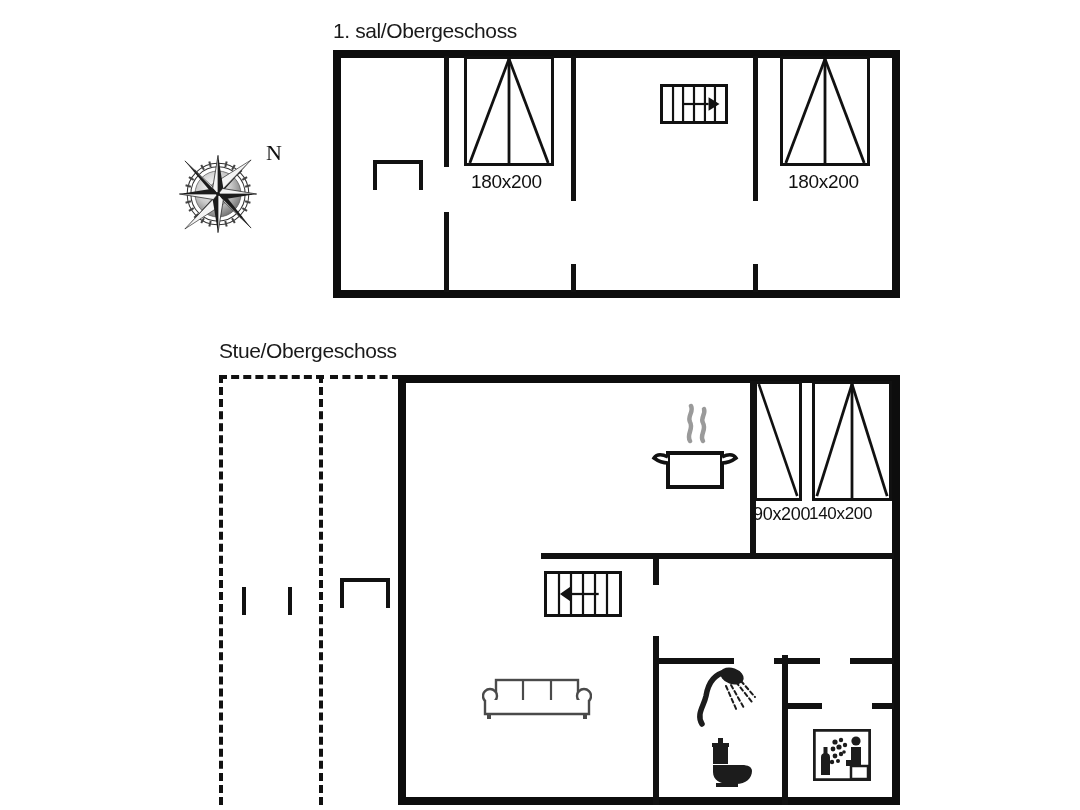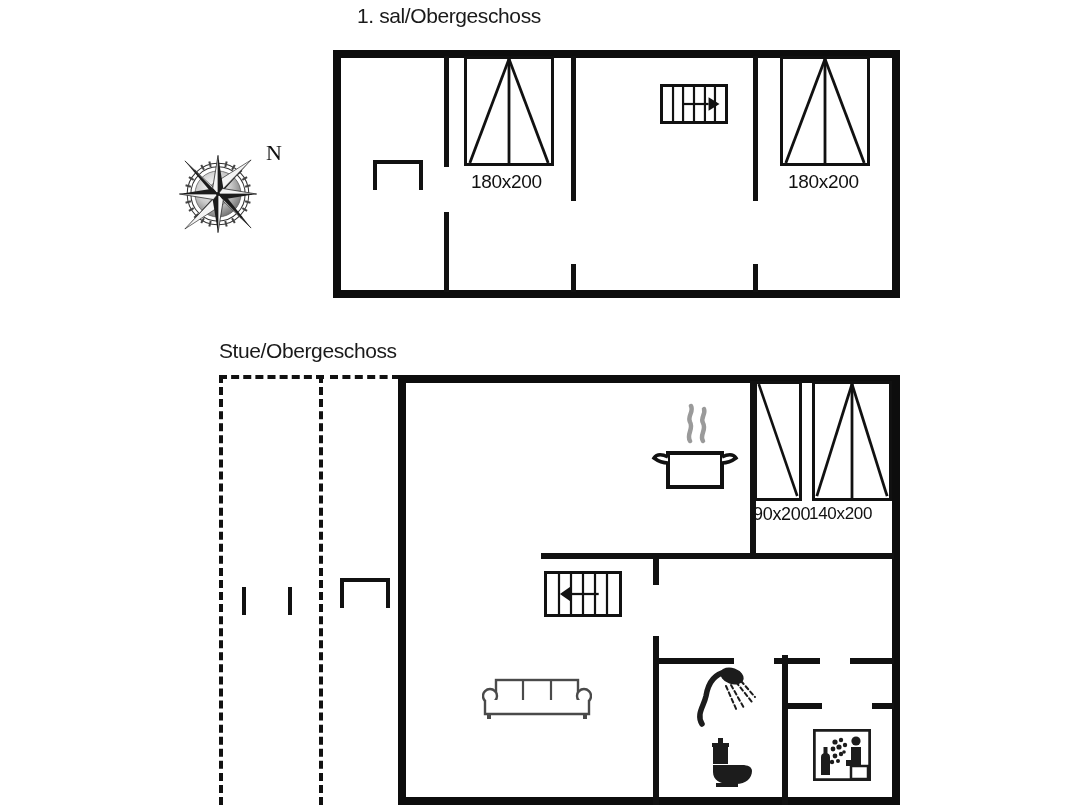--- a/index.html
+++ b/index.html
@@ -24,21 +24,21 @@
   }
 
   
   .plan-title {
     position: absolute;
     font-size: 21px;
     letter-spacing: -0.4px;
     color: #1a1a1a;
     white-space: nowrap;
   }
-  #title-upper { left: 333px; top: 4px; margin-left: 24px; }
+  #title-upper { left: 333px; top: 19px; }
   #title-ground { left: 219px; top: 339px; }
 
   
   #compass-rose {
     position: absolute;
     left: 172px;
     top: 148px;
     width: 92px;
     height: 92px;
   }

